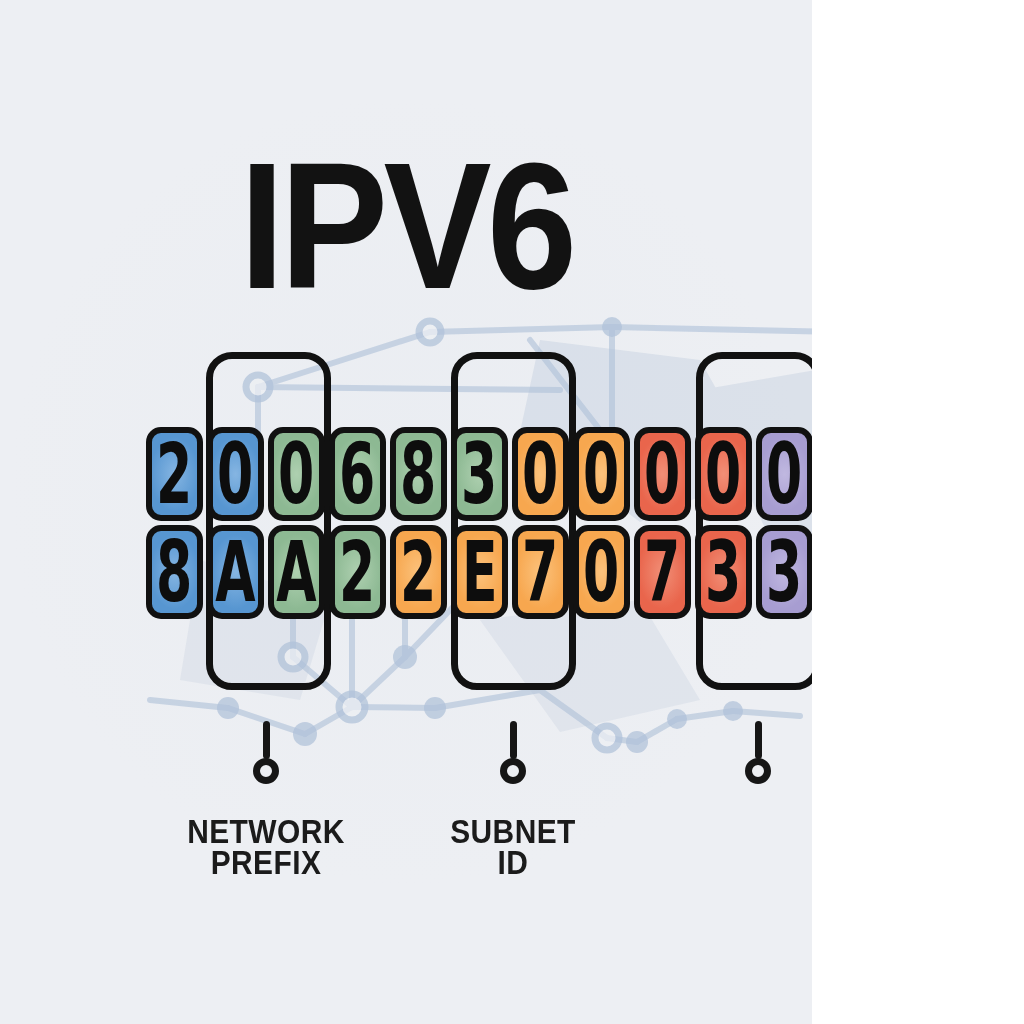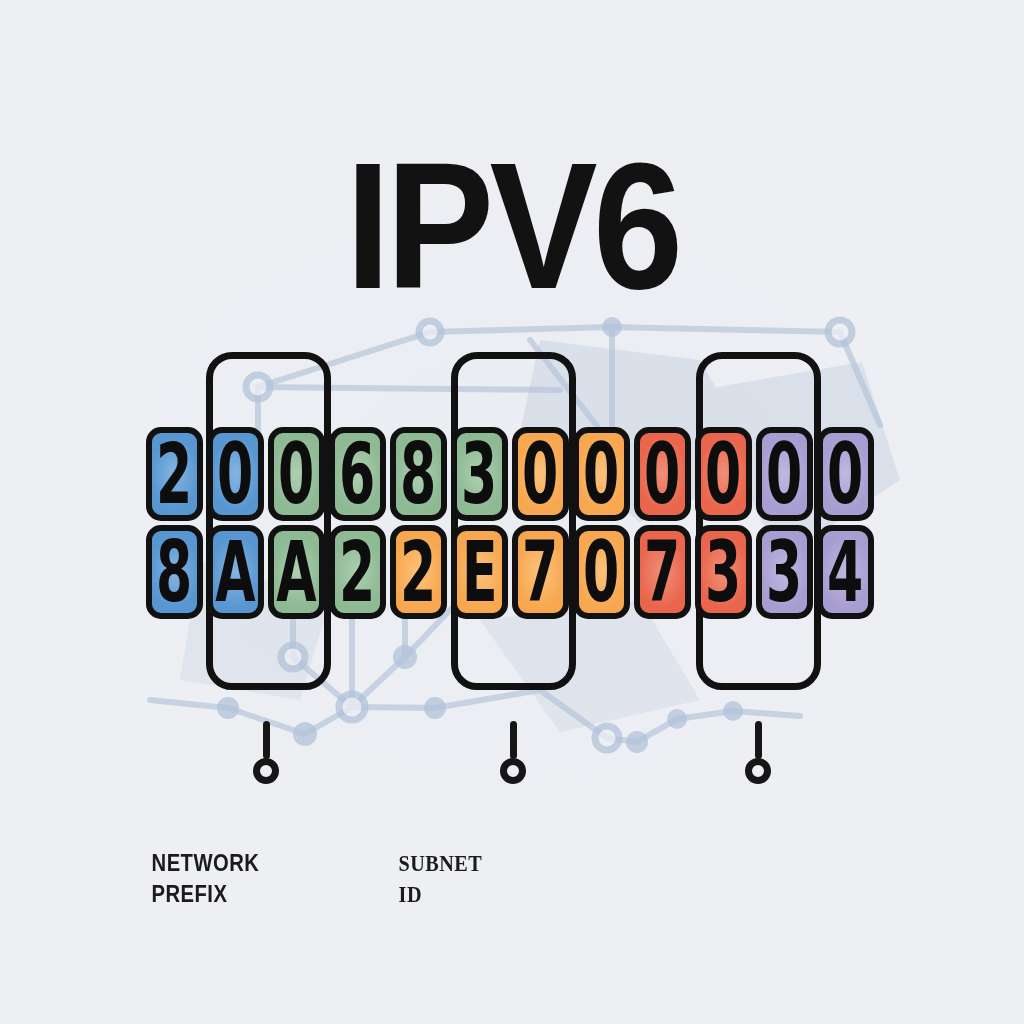--- a/index.html
+++ b/index.html
@@ -1,18 +1,18 @@
 <!DOCTYPE html>
 <html style="--bg: #edeff3; --ink: #111111; --net: #aec0d8; --net-fill: #9db1cc; --blue: #5796d1; --blue-light: #85b5e2; --green: #8db993; --green-light: #aed0b0; --orange: #f7a74f; --orange-light: #fbc27c; --red: #e9654c; --red-light: #f18f77; --purple: #a79dd1; --purple-light: #c0b8e0;"><head>
 <meta charset="utf-8">
 <style>
   html,body{margin:0;padding:0;}
   body{font-family:"Liberation Sans",sans-serif;}
   #stage{
-    position:relative;width:1024px;height:1024px;overflow:hidden;
+    position:relative;width:812px;height:1024px;overflow:hidden;
     background:radial-gradient(ellipse 70% 55% at 50% 48%, #eaedf2 0%, var(--bg,#edeff3) 70%);
   }
   
   .title{
     position:absolute;top:136px;left:0;right:0;text-align:center;
     font-size:180px;line-height:1;font-weight:bold;color:#121212;
     letter-spacing:-5px;transform:scaleX(.9);transform-origin:50% 50%;
     font-family:"Liberation Sans",sans-serif;white-space:nowrap;
   }
   
@@ -46,27 +46,27 @@
   .g-purple{--c:var(--purple);--c-light:var(--purple-light);}
   
   .pin{position:absolute;z-index:3;}
   .pin .stem{width:7px;height:38px;background:#161616;border-radius:4px;margin:0 auto;}
   .pin .ring{width:26px;height:26px;box-sizing:border-box;border:7px solid #161616;border-radius:50%;background:transparent;margin:0 auto;margin-top:-1px;}
   .pin.p1{left:253px;top:721px;width:26px;}
   .pin.p2{left:500px;top:721px;width:26px;}
   .pin.p3{left:745px;top:721px;width:26px;}
   
   .seg-label{
-    position:absolute;top:848px;width:260px;z-index:3;text-align:left;
-    color:#1b1b1b;font-weight:bold;font-size:23px;line-height:31px;
+    position:absolute;top:816px;width:260px;z-index:3;text-align:center;
+    color:#1b1b1b;font-weight:bold;font-size:34px;line-height:31px;
     font-family:"Liberation Sans",sans-serif;letter-spacing:.5px;
   }
   .seg-label .inner{display:block;transform:scaleX(.88);transform-origin:50% 50%;text-transform:uppercase;}
   .seg-label.l1{left:136px;}
-  .seg-label.l2{left:383px;font-family:Liberation Serif, serif;}
+  .seg-label.l2{left:383px;}
   .seg-label.l3{left:628px;}
 </style>
 </head>
 <body>
 
 <div id="stage">
 
   <svg class="net-svg" width="1024" height="1024" viewBox="0 0 1024 1024">
     <g fill="var(--net-fill,#9db1cc)" stroke="none" opacity="0.22">
       <polygon points="540,340 700,360 762,470 640,522 520,432"></polygon>

